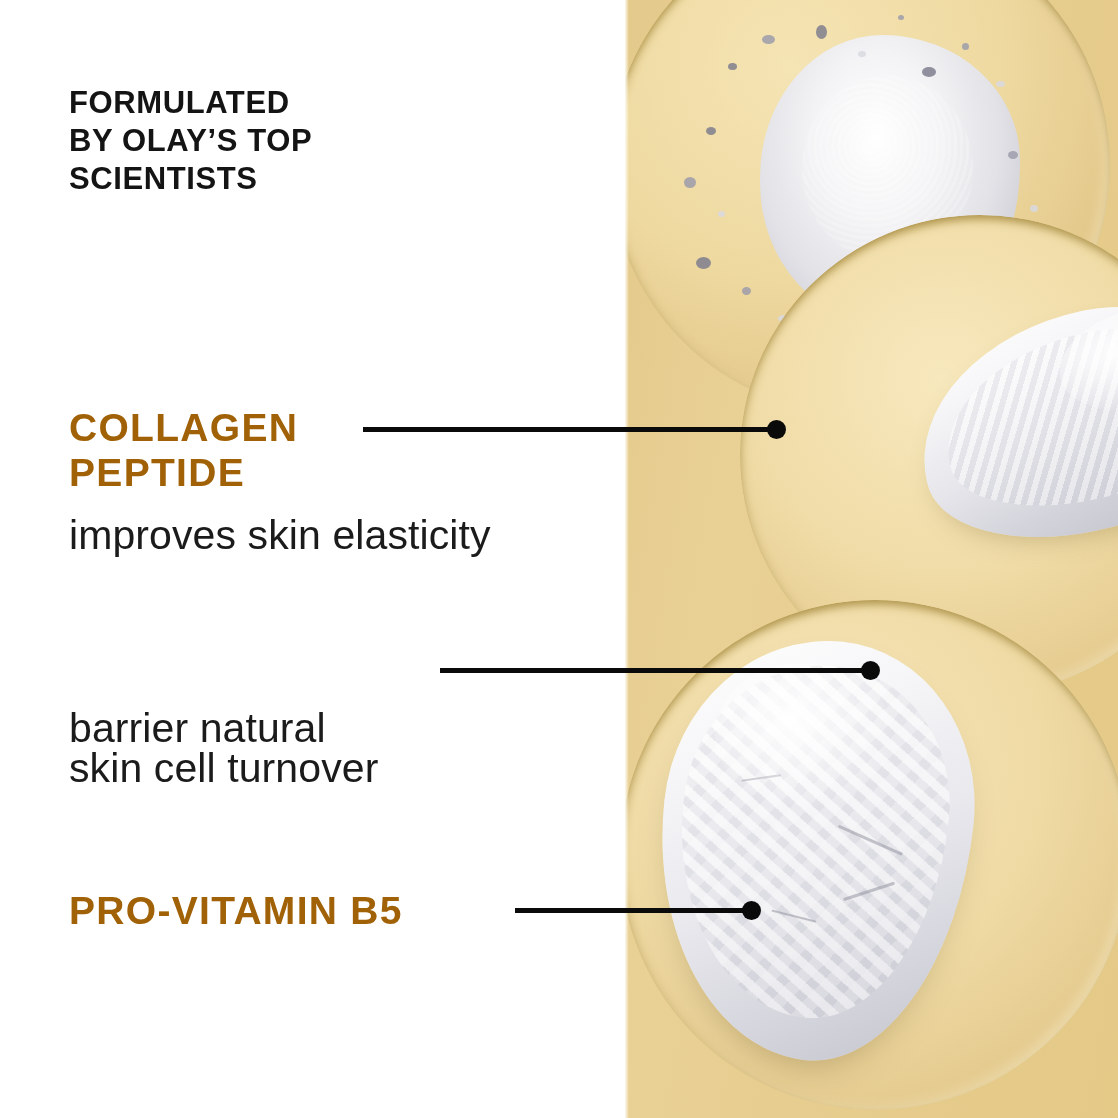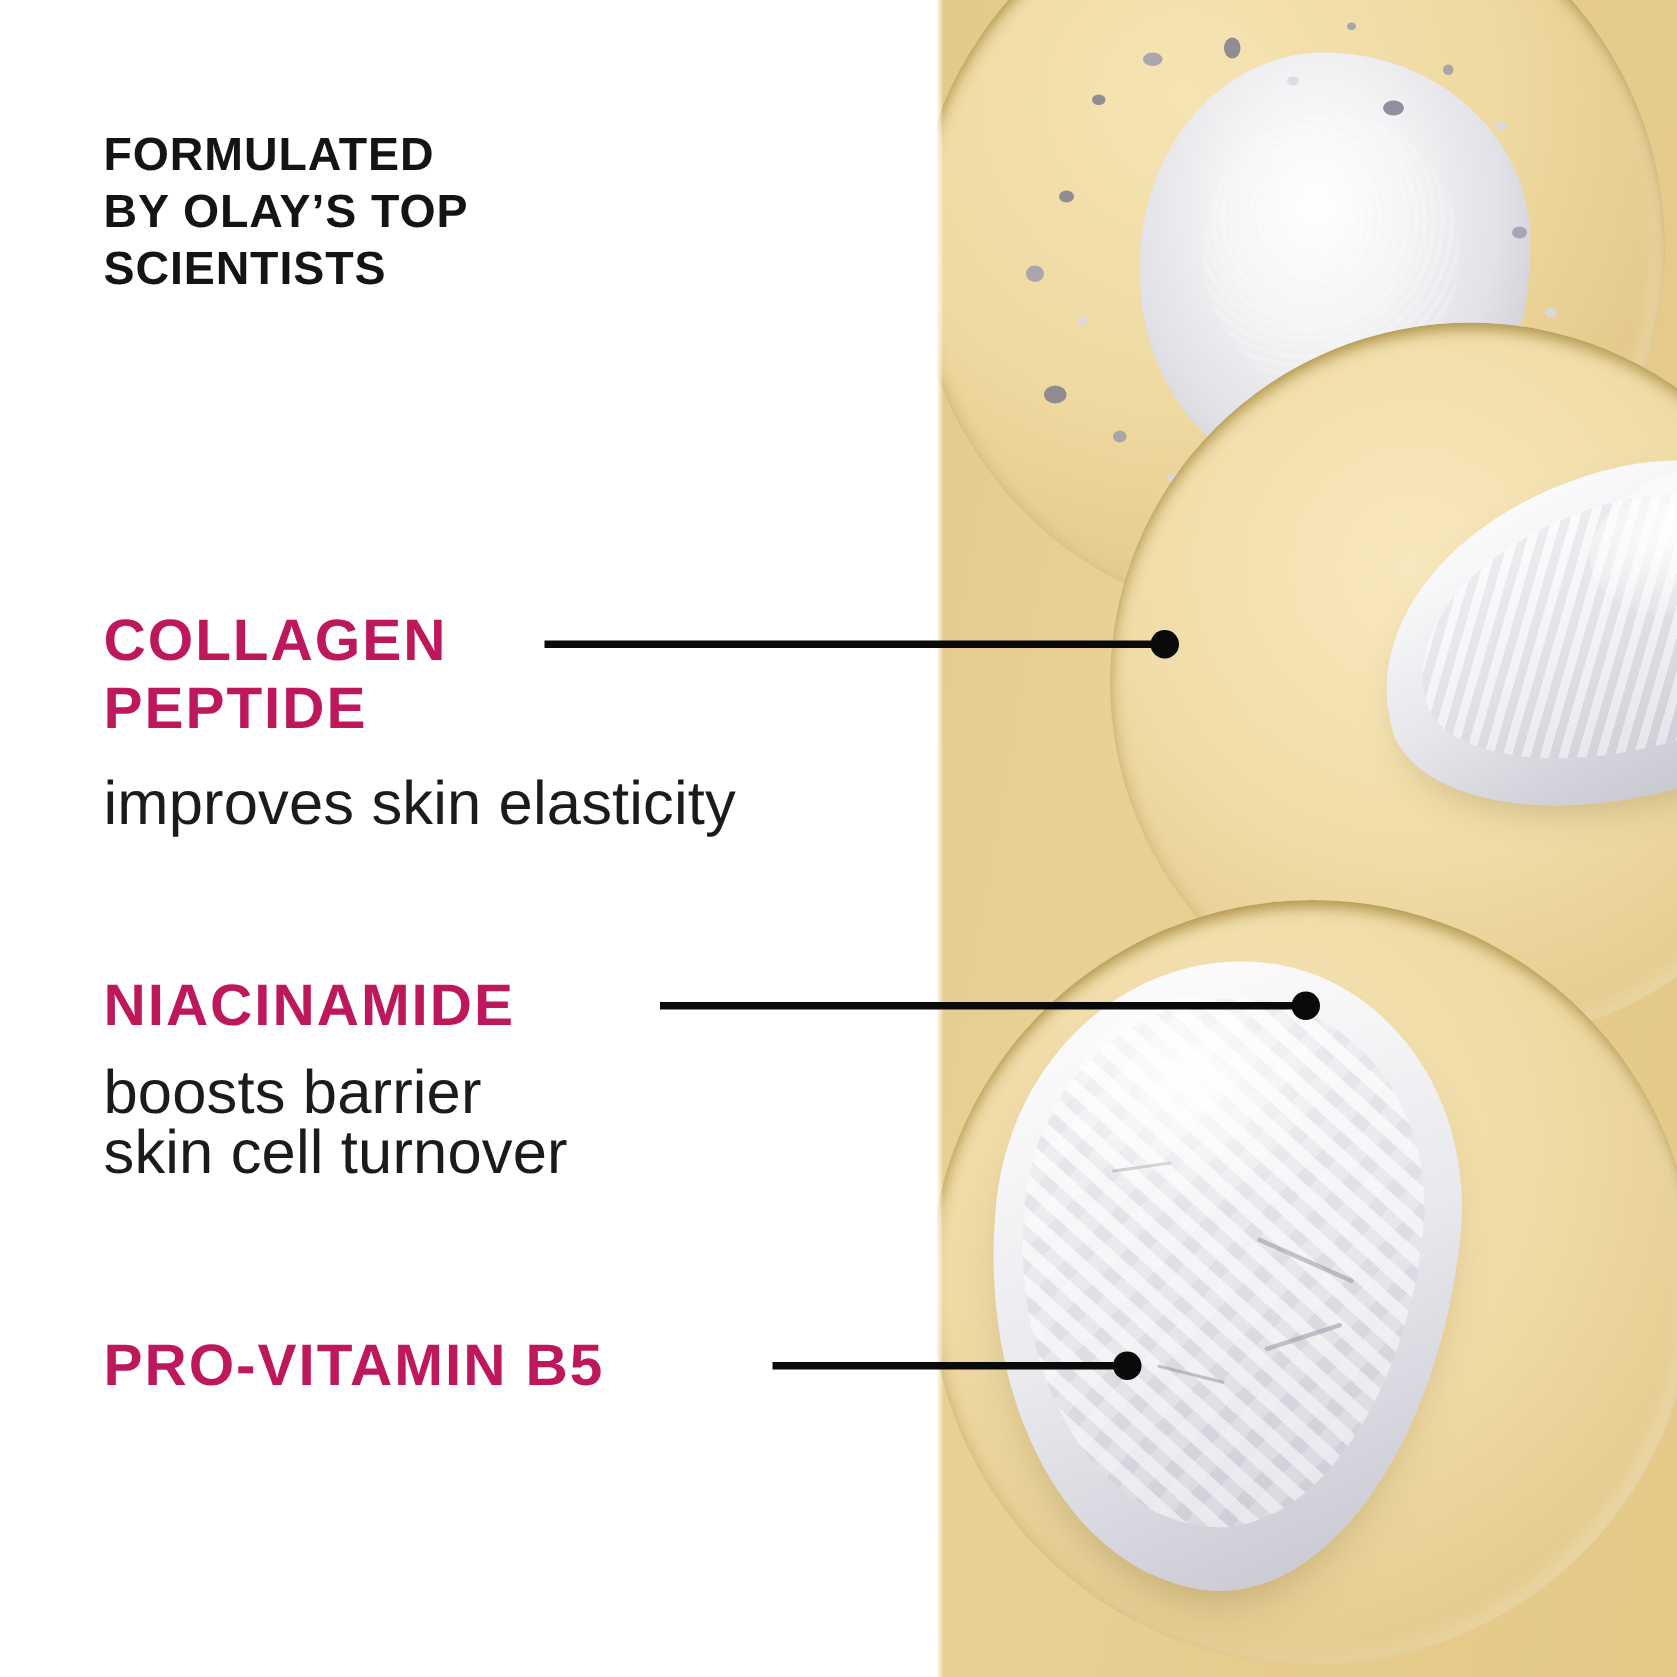--- a/index.html
+++ b/index.html
@@ -195,21 +195,21 @@
     color: #141414;
     font-weight: 700;
     font-size: 31px;
     line-height: 38px;
     letter-spacing: .6px;
     white-space: pre-line;
   }
   .ing-title {
     position: absolute;
     left: 69px;
-    color: #be185d;
+    color: #a16207;
     font-weight: 700;
     font-size: 39px;
     line-height: 45px;
     letter-spacing: 1.3px;
     white-space: pre-line;
   }
   .ing-desc {
     position: absolute;
     left: 69px;
     color: #1b1b1b;
@@ -294,22 +294,21 @@
   <div id="text-panel">
 
     <div class="headline" style="top:84px;">FORMULATED
 BY OLAY’S TOP
 SCIENTISTS</div>
 
     <div class="ing-title" style="top:405px;">COLLAGEN
 PEPTIDE</div>
     <div class="ing-desc" style="top:515px;">improves skin elasticity</div>
 
-    <div class="ing-title" style="top:648px;">NIACINAMIDE</div>
-    <div class="ing-desc" style="top:708px;">boosts barrier
+    <div class="ing-desc" style="top:708px;">barrier natural
 skin cell turnover</div>
 
     <div class="ing-title" style="top:888px;">PRO-VITAMIN B5</div>
   </div>
 
   <div class="connector" style="left:363px;top:427px;width:416px;">
     <span class="dot"></span>
   </div>
   <div class="connector" style="left:440px;top:668px;width:433px;">
     <span class="dot"></span>

